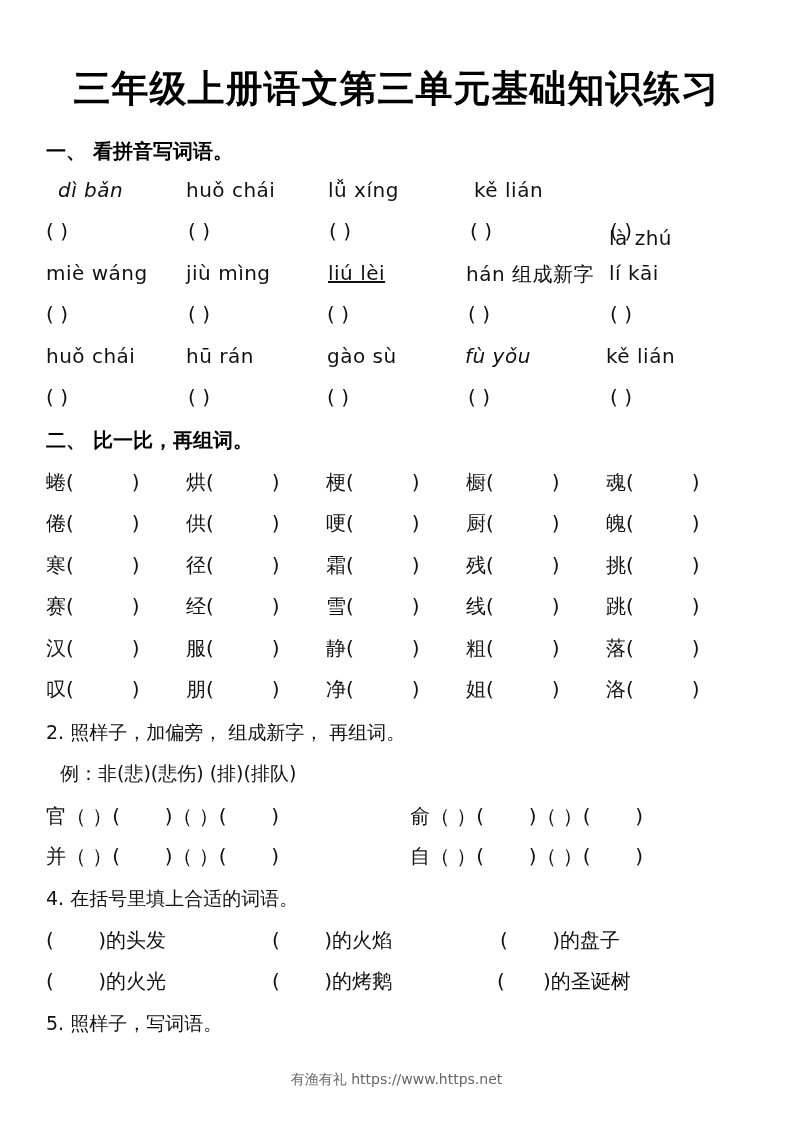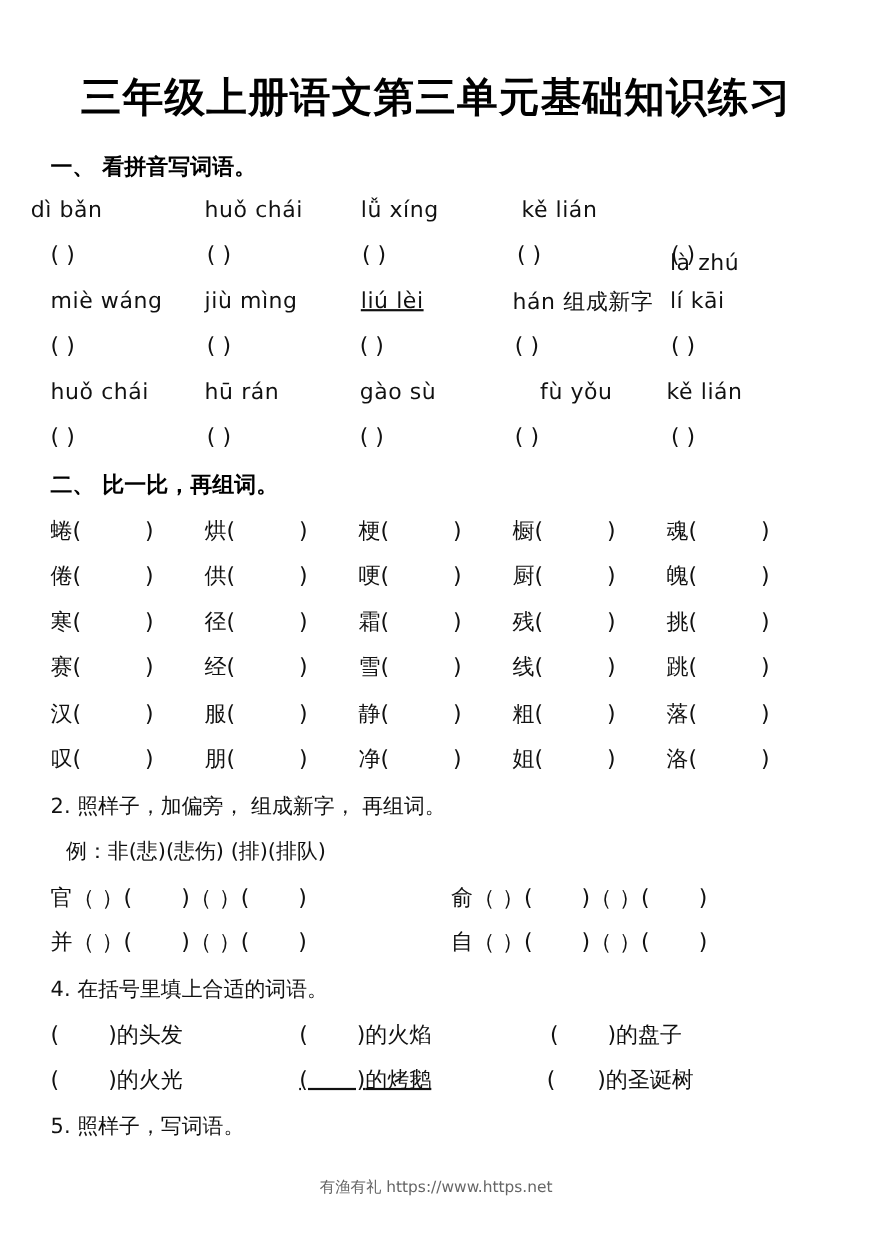--- a/index.html
+++ b/index.html
@@ -17,21 +17,21 @@
   </style>
 </head>
 <body>
 
 <div class="abs title">三年级上册语文第三单元基础知识练习</div>
 
 <div class="abs sec-head" style="left:46px; top:138px;">一、 看拼音写词语。</div>
 
 <div>
 
-  <div class="abs py" style="left:28px; top:178px;">dì bǎn</div>
+  <div class="abs py" style="left:58px; top:178px;font-style:italic;">dì bǎn</div>
   <div class="abs py" style="left:186px; top:178px;">huǒ chái</div>
   <div class="abs py" style="left:328px; top:178px;">lǚ xíng</div>
   <div class="abs py" style="left:474px; top:178px;">kě lián</div>
   <div class="abs py" style="left:609px; top:178px;margin-top:48px;">là zhú</div>
 
   <div class="abs par" style="left:46px; top:219px;">(        )</div>
   <div class="abs par" style="left:188px; top:219px;">(        )</div>
   <div class="abs par" style="left:329px; top:219px;">(        )</div>
   <div class="abs par" style="left:470px; top:219px;">(        )</div>
   <div class="abs par" style="left:610px; top:219px;">(        )</div>
@@ -44,21 +44,21 @@
 
   <div class="abs par" style="left:46px; top:302px;">(        )</div>
   <div class="abs par" style="left:188px; top:302px;">(        )</div>
   <div class="abs par" style="left:327px; top:302px;">(        )</div>
   <div class="abs par" style="left:468px; top:302px;">(        )</div>
   <div class="abs par" style="left:610px; top:302px;">(        )</div>
 
   <div class="abs py" style="left:46px; top:344px;">huǒ chái</div>
   <div class="abs py" style="left:186px; top:344px;">hū rán</div>
   <div class="abs py" style="left:327px; top:344px;">gào sù</div>
-  <div class="abs py" style="left:491px; top:344px;">fù yǒu</div>
+  <div class="abs py" style="left:465px; top:344px;font-style:italic;">fù yǒu</div>
   <div class="abs py" style="left:606px; top:344px;">kě lián</div>
 
   <div class="abs par" style="left:46px; top:385px;">(        )</div>
   <div class="abs par" style="left:188px; top:385px;">(        )</div>
   <div class="abs par" style="left:327px; top:385px;">(        )</div>
   <div class="abs par" style="left:468px; top:385px;">(        )</div>
   <div class="abs par" style="left:610px; top:385px;">(        )</div>
 </div>
 
 <div class="abs sec-head" style="left:46px; top:427px;">二、 比一比，再组词。</div>
@@ -112,18 +112,18 @@
   <span>自</span><span>（&nbsp;）</span><span>(&nbsp;&nbsp;&nbsp;&nbsp;&nbsp;&nbsp;&nbsp;)</span><span>（&nbsp;）</span><span>(&nbsp;&nbsp;&nbsp;&nbsp;&nbsp;&nbsp;&nbsp;)</span>
 </div>
 
 <div class="abs q-head" style="left:46px; top:886px;">4. 在括号里填上合适的词语。</div>
 
 <div class="abs cell" style="left:46px; top:927px;"><span>(&nbsp;&nbsp;&nbsp;&nbsp;&nbsp;&nbsp;&nbsp;)</span><span>的头发</span></div>
 <div class="abs cell" style="left:272px; top:927px;"><span>(&nbsp;&nbsp;&nbsp;&nbsp;&nbsp;&nbsp;&nbsp;)</span><span>的火焰</span></div>
 <div class="abs cell" style="left:500px; top:927px;"><span>(&nbsp;&nbsp;&nbsp;&nbsp;&nbsp;&nbsp;&nbsp;)</span><span>的盘子</span></div>
 
 <div class="abs cell" style="left:46px; top:968px;"><span>(&nbsp;&nbsp;&nbsp;&nbsp;&nbsp;&nbsp;&nbsp;)</span><span>的火光</span></div>
-<div class="abs cell" style="left:272px; top:968px;text-decoration:underline;"><span>(&nbsp;&nbsp;&nbsp;&nbsp;&nbsp;&nbsp;&nbsp;)</span><span>的烤鹅</span></div>
+<div class="abs cell" style="left:272px; top:968px;"><span>(&nbsp;&nbsp;&nbsp;&nbsp;&nbsp;&nbsp;&nbsp;)</span><span>的烤鹅</span></div>
 <div class="abs cell" style="left:497px; top:968px;"><span>(&nbsp;&nbsp;&nbsp;&nbsp;&nbsp;&nbsp;)</span><span>的圣诞树</span></div>
 
 <div class="abs q-head" style="left:46px; top:1011px;">5. 照样子，写词语。</div>
 
 <div class="abs footer">有渔有礼 https://www.https.net</div>
 
 </body></html>

